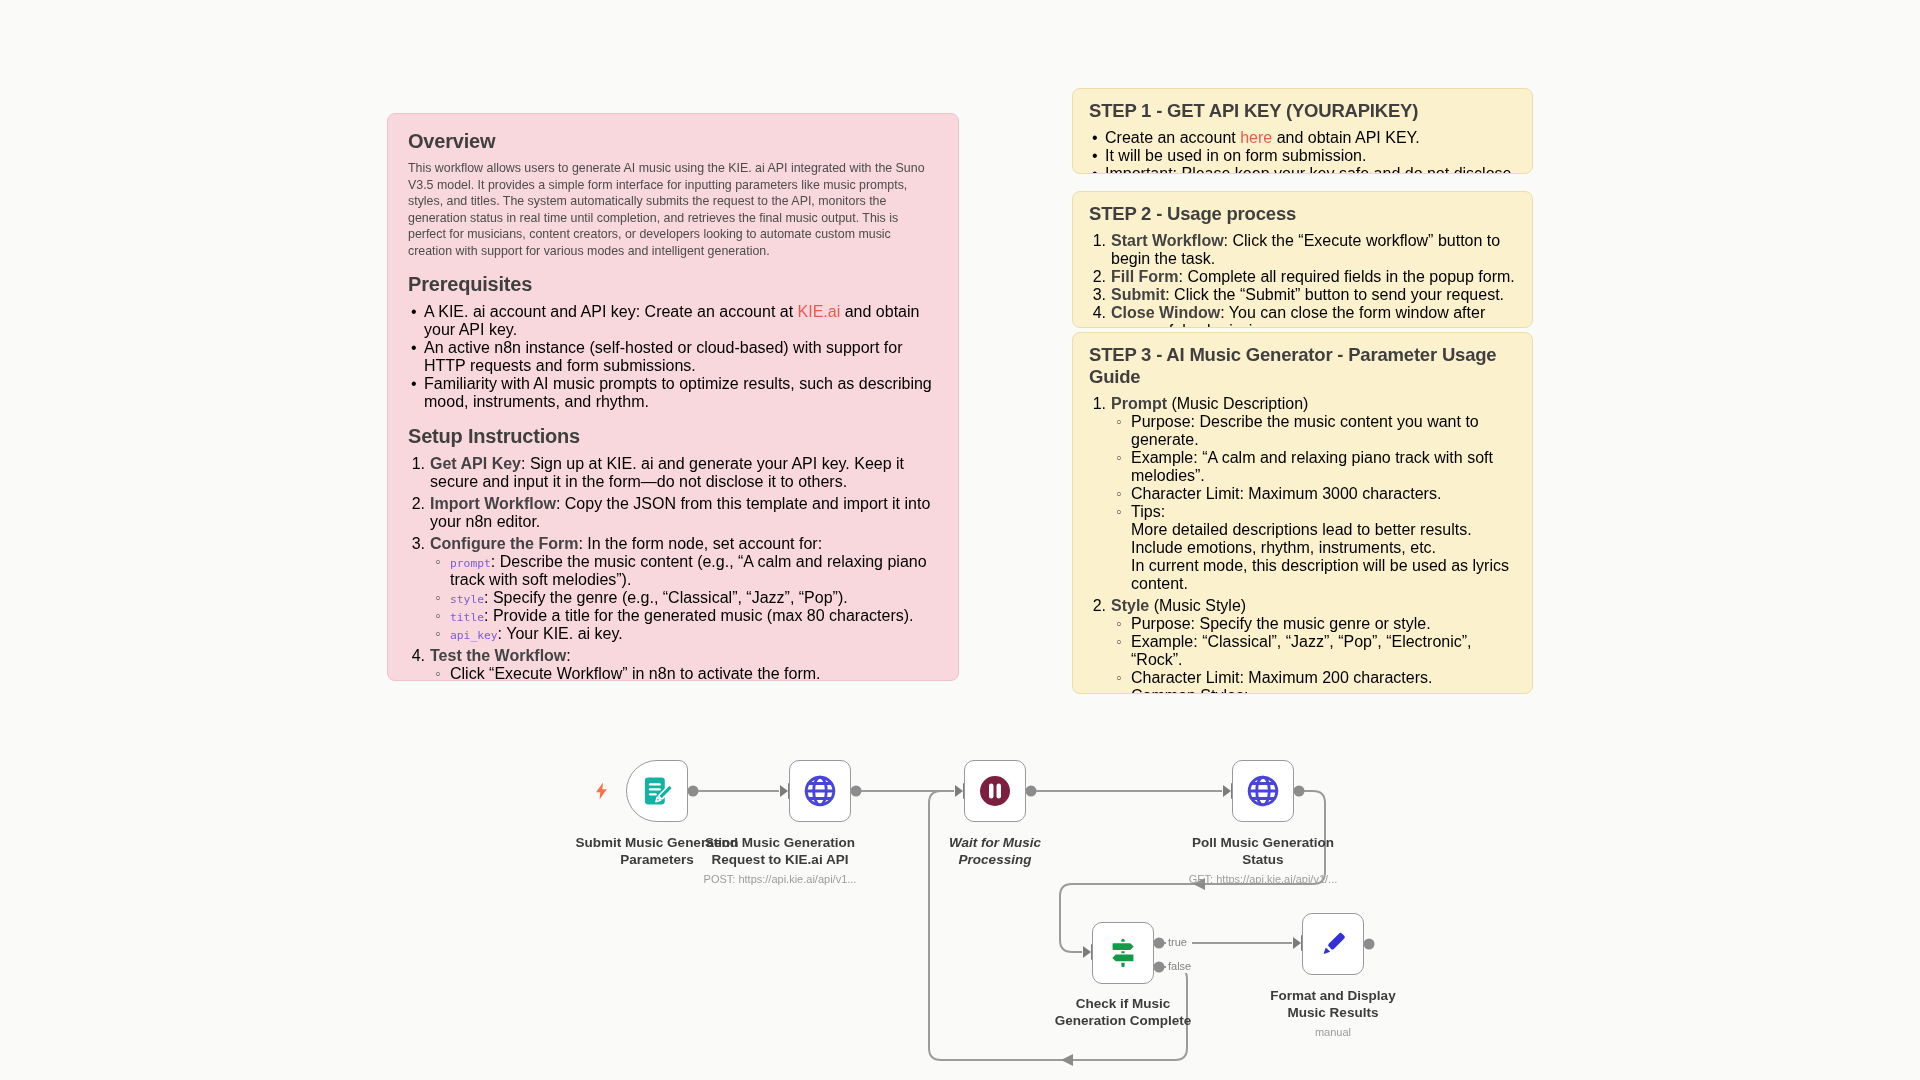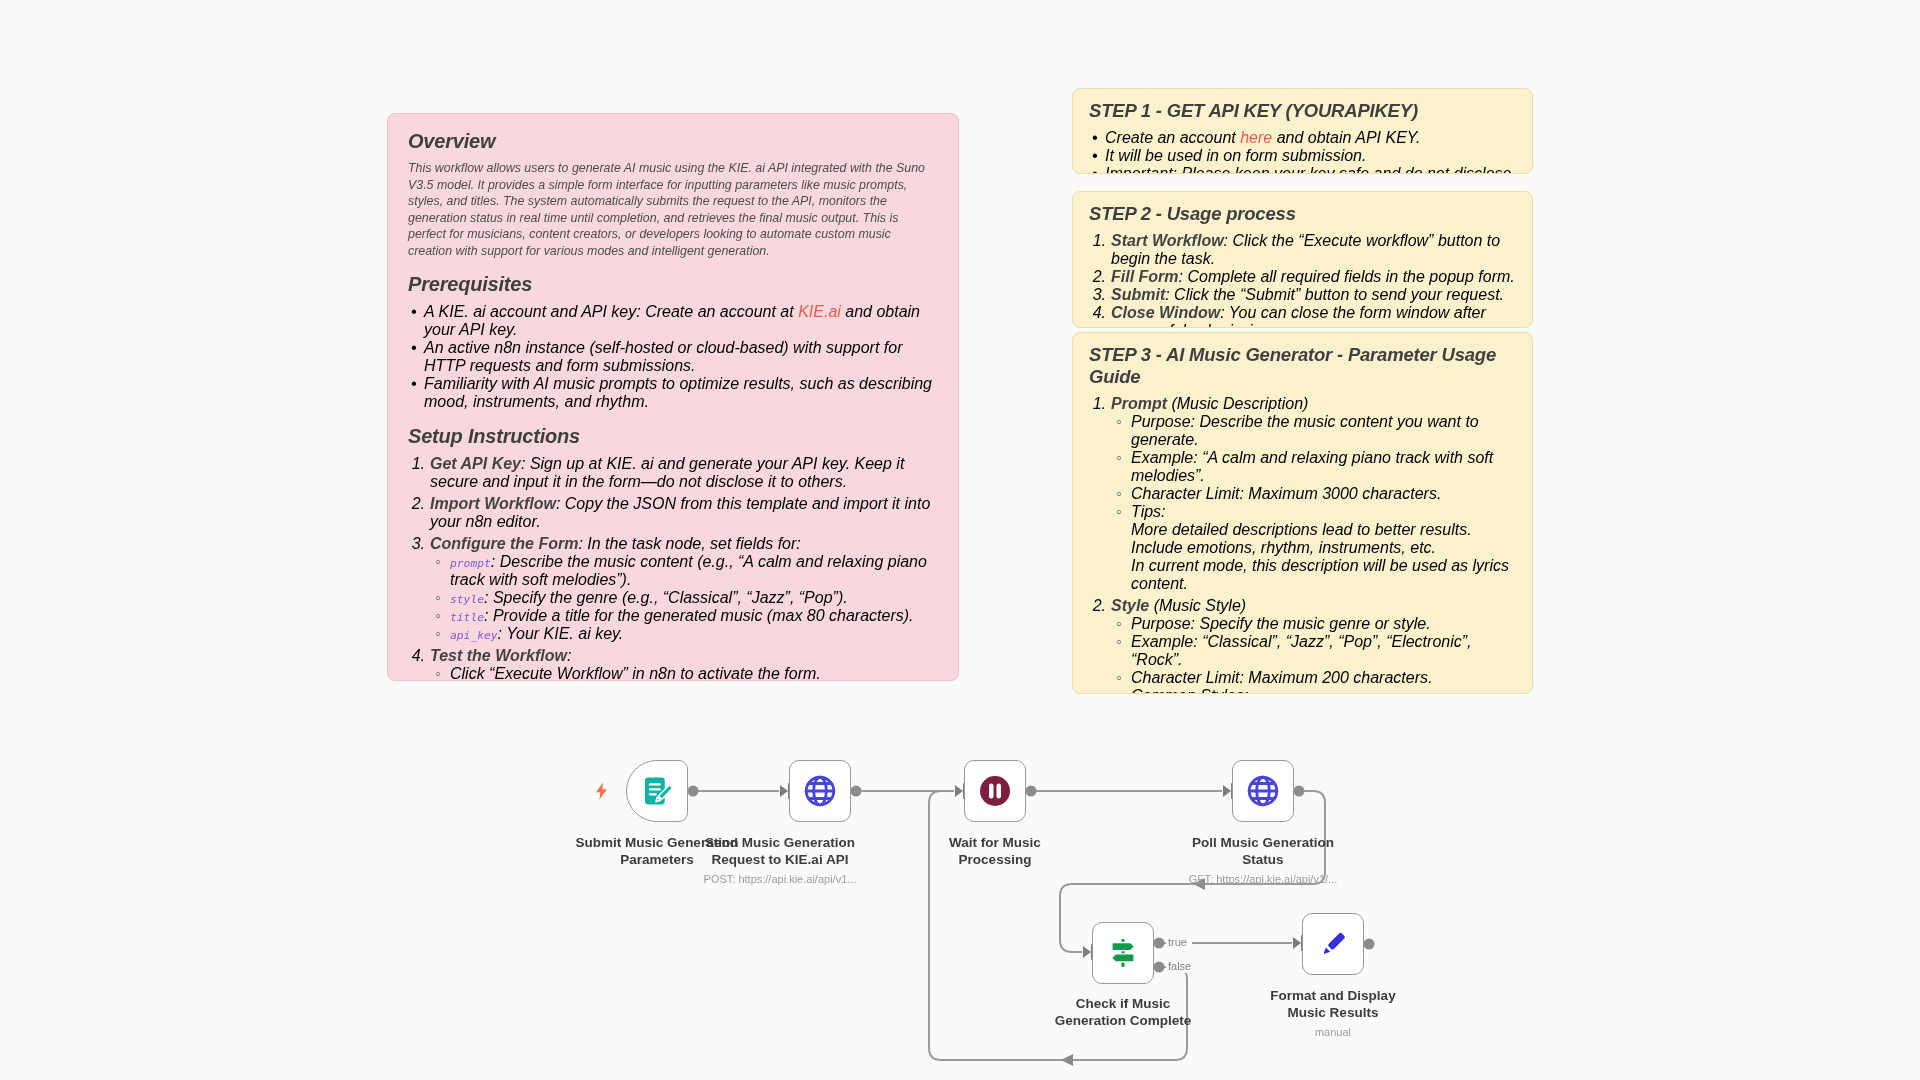--- a/index.html
+++ b/index.html
@@ -3,21 +3,21 @@
 <meta charset="utf-8">
 <style>
   html,body{margin:0;padding:0;}
   body{
     width:1920px;height:1080px;position:relative;overflow:hidden;
     background:#fafaf9;
     font-family:"Liberation Sans", sans-serif;
     -webkit-font-smoothing:antialiased;
   }
   
-  .note{position:absolute;box-sizing:border-box;border-radius:8px;border:1px solid;overflow:hidden;font-style:italic;}
+  .note{position:absolute;box-sizing:border-box;border-radius:8px;border:1px solid;overflow:hidden;}
   .note.pink{background:#f8d8dd;border-color:#efc2cb;padding:2px 20px 24px;}
   .note.yellow{background:#fbf1cd;border-color:#ecdda9;padding:0 16px 8px;}
   .note h1{font-weight:700;color:#3f3f3f;letter-spacing:-0.2px;}
   .note.pink h1{font-size:20px;margin:14px 0 7px;}
   .note.yellow h1{font-size:18.5px;margin:11px 0 7px;}
   .note .body{color:#4c4c4c;}
   .note.pink .body{font-size:12.4px;line-height:1.33;}
   .note p{margin:0 0 4px;}
   .li,.nli,.sli,.tli{position:relative;}
   .li{padding-left:16px;}
@@ -51,21 +51,21 @@
   <h1>Prerequisites</h1>
   <div class="li"><span class="mk">•</span><span>A KIE. ai account and API key: Create an account at </span><a class="lnk">KIE.ai</a><span> and obtain your API key.</span></div>
   <div class="li"><span class="mk">•</span><span>An active n8n instance (self-hosted or cloud-based) with support for HTTP requests and form submissions.</span></div>
   <div class="li"><span class="mk">•</span><span>Familiarity with AI music prompts to optimize results, such as describing mood, instruments, and rhythm.</span></div>
 
   <h1>Setup Instructions</h1>
   <div class="nli"><span class="num">1.</span><b class="lead">Get API Key</b><span>: Sign up at KIE. ai and generate your API key. Keep it secure and input it in the form—do not disclose it to others.</span></div>
   <div class="gap"></div>
   <div class="nli"><span class="num">2.</span><b class="lead">Import Workflow</b><span>: Copy the JSON from this template and import it into your n8n editor.</span></div>
   <div class="gap"></div>
-  <div class="nli"><span class="num">3.</span><b class="lead">Configure the Form</b><span>: In the task node, set fields for:</span></div>
+  <div class="nli"><span class="num">3.</span><b class="lead">Configure the Form</b><span>: In the form node, set account for:</span></div>
   <div class="sli"><span class="mk">◦</span><code class="cd">prompt</code><span>: Describe the music content (e.g., “A calm and relaxing piano track with soft melodies”).</span></div>
   <div class="sli"><span class="mk">◦</span><code class="cd">style</code><span>: Specify the genre (e.g., “Classical”, “Jazz”, “Pop”).</span></div>
   <div class="sli"><span class="mk">◦</span><code class="cd">title</code><span>: Provide a title for the generated music (max 80 characters).</span></div>
   <div class="sli"><span class="mk">◦</span><code class="cd">api_key</code><span>: Your KIE. ai key.</span></div>
   <div class="gap"></div>
   <div class="nli"><span class="num">4.</span><b class="lead">Test the Workflow</b><span>:</span></div>
   <div class="sli"><span class="mk">◦</span><span>Click “Execute Workflow” in n8n to activate the form.</span></div>
 
 </div>
 
@@ -188,21 +188,21 @@
   <div class="nsub">POST: https://api.kie.ai/api/v1...</div>
 </div>
 
 <div class="node" style="left:964px;top:760px;">
   <svg width="36" height="36" viewBox="0 0 24 24">
     <circle cx="12" cy="12" r="10" fill="#7d1e3f"></circle>
     <rect x="8" y="7" width="3" height="10" rx="1.5" fill="#fff"></rect>
     <rect x="13" y="7" width="3" height="10" rx="1.5" fill="#fff"></rect>
   </svg>
 </div>
-<div class="nlabel" style="left:875px;top:834px;">
+<div class="nlabel" style="left:875px;top:834px;font-style:italic;">
   <div>Wait for Music</div>
   <div>Processing</div>
 </div>
 
 <div class="node" style="left:1232px;top:760px;">
   <svg width="36" height="36" viewBox="0 0 24 24" fill="none" stroke="#4845d8" stroke-width="1.9" stroke-linecap="round">
     <circle cx="12" cy="12" r="9.2"></circle>
     <ellipse cx="12" cy="12" rx="4.2" ry="9.2"></ellipse>
     <line x1="2.8" y1="12" x2="21.2" y2="12"></line>
     <line x1="4.6" y1="7" x2="19.4" y2="7"></line>

